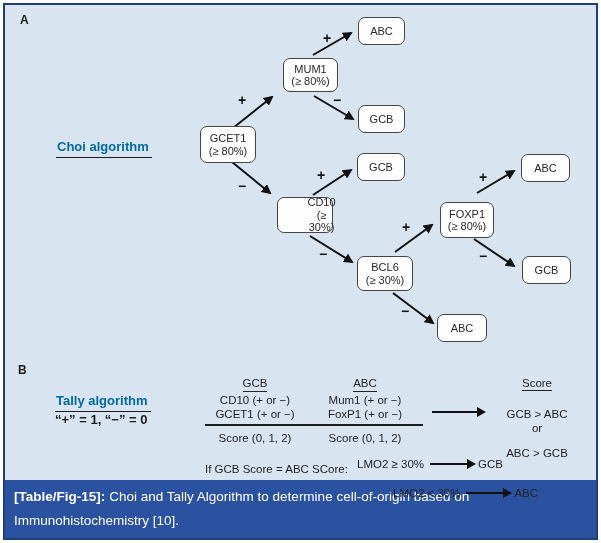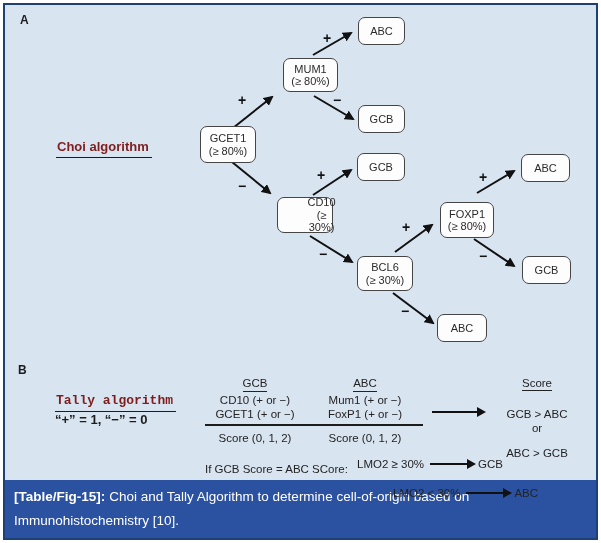--- a/index.html
+++ b/index.html
@@ -14,21 +14,21 @@
     overflow:hidden;
   }
   .figure{
     position:absolute;left:3px;top:3px;width:595px;height:537px;
     border:2px solid var(--frame-border);background:var(--diagram-bg);
     display:flex;flex-direction:column;
   }
   .diagram{position:relative;width:591px;height:484px;background:var(--diagram-bg);}
   .panel-label{position:absolute;font-size:12px;font-weight:bold;color:#1c1c1c;}
   .algo-title{
-    position:absolute;font-size:13px;font-weight:bold;color:#7f1d1d;
+    position:absolute;font-size:13px;font-weight:bold;color:#0369a1;
     border-bottom:1.5px solid #1c1c1c;padding:0 3px 3px 1px;
   }
   .algo-sub{position:absolute;font-size:13px;font-weight:bold;color:#1c1c1c;}
   .node{
     position:absolute;background:var(--node-bg);border:1.5px solid var(--node-border);
     border-radius:7px;display:flex;flex-direction:column;align-items:center;
     justify-content:center;font-size:11px;line-height:12.5px;color:#2b2b2b;
     text-align:center;
   }
   svg.arrows{position:absolute;left:0;top:0;}
@@ -124,21 +124,21 @@
     </div>
 
     <div class="node" style="left:353px;top:12px;width:47px;height:28px;">ABC</div>
     <div class="node" style="left:353px;top:100px;width:47px;height:28px;">GCB</div>
     <div class="node" style="left:352px;top:148px;width:48px;height:28px;">GCB</div>
     <div class="node" style="left:516px;top:149px;width:49px;height:28px;">ABC</div>
     <div class="node" style="left:517px;top:251px;width:49px;height:28px;">GCB</div>
     <div class="node" style="left:432px;top:309px;width:50px;height:28px;">ABC</div>
 
     <div class="panel-label" style="left:13px;top:358px;">B</div>
-    <div class="algo-title" style="left:50px;top:388px;font-family:Liberation Mono, monospace;">Tally algorithm</div>
+    <div class="algo-title" style="left:50px;top:388px;">Tally algorithm</div>
     <div class="algo-sub" style="left:50px;top:407px;">“+” = 1, “−” = 0</div>
 
     <div class="tbl" style="left:203px;top:371px;width:94px;">
       <span class="hdr">GCB</span><br>
       <span>CD10 (+ or −)</span><br>
       <span>GCET1 (+ or −)</span>
     </div>
     <div class="tbl" style="left:313px;top:371px;width:94px;">
       <span class="hdr">ABC</span><br>
       <span>Mum1 (+ or −)</span><br>

